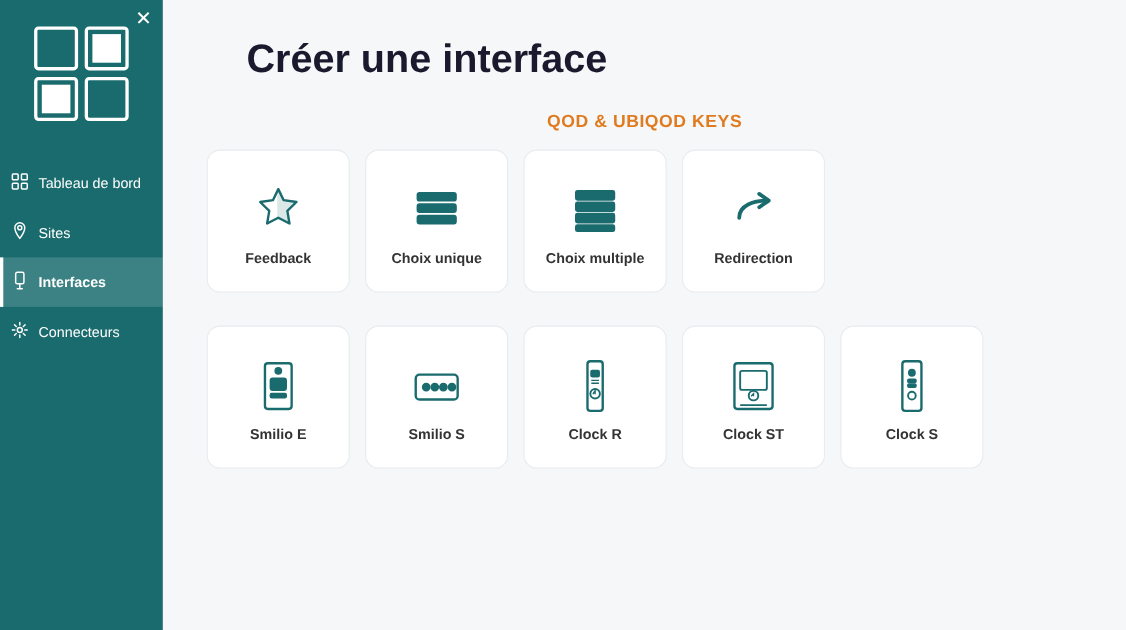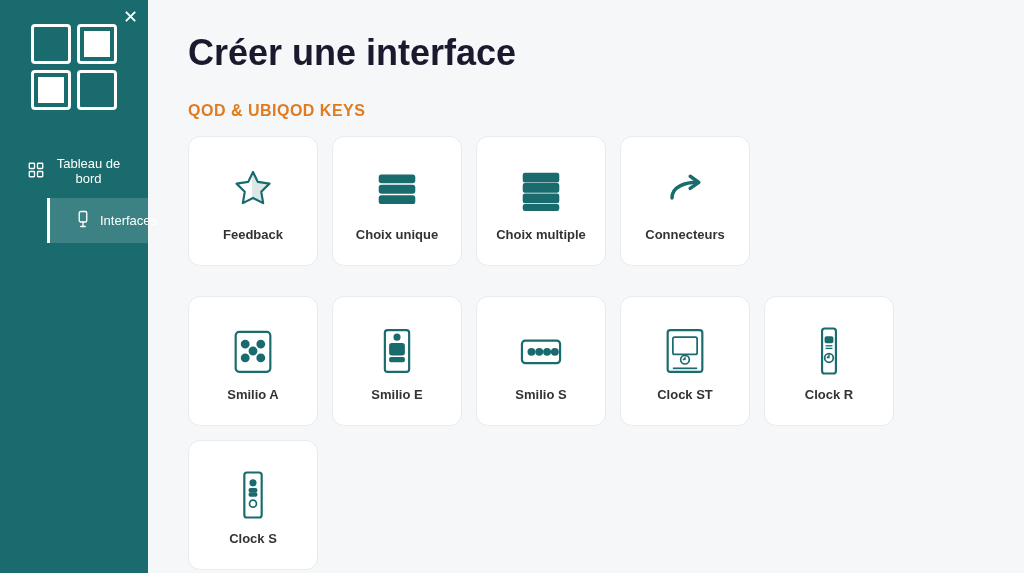--- a/index.html
+++ b/index.html
@@ -64,58 +64,59 @@
     .sidebar-nav {
       width: 100%;
       display: flex;
       flex-direction: column;
     }
 
     .sidebar-item {
       display: flex;
       align-items: center;
       gap: 8px;
-      padding: 12px 24px;
+      padding: 12px 6px;
       color: #fff;
       font-size: 13px;
       cursor: pointer;
       border-left: 3px solid transparent;
       transition: background 0.15s;
       text-align: center;
     }
 
     .sidebar-item.active {
       background: rgba(255,255,255,0.15);
       border-left: 3px solid #fff;
-      font-weight: 400;
-      margin-left: 47px;
+      font-weight: 700;
     }
 
     
     .main-content {
       flex: 1;
       background: #f5f7f8;
       padding: 32px 40px;
       overflow-y: auto;
     }
 
     .page-title {
       font-size: 36px;
       font-weight: 800;
       color: #1a1a2e;
       margin-bottom: 28px;
+      margin-left: 36px;
     }
 
     .section-title {
       font-size: 16px;
       font-weight: 700;
       color: #e07b20;
       text-transform: uppercase;
       letter-spacing: 0.5px;
       margin-bottom: 16px;
+      text-align: center;
     }
 
     .cards-row {
       display: flex;
       gap: 14px;
       flex-wrap: wrap;
       margin-bottom: 30px;
     }
 
     .card {
@@ -191,31 +192,50 @@
           <rect x="3" y="3" width="7" height="7" rx="1"></rect>
           <rect x="14" y="3" width="7" height="7" rx="1"></rect>
           <rect x="3" y="14" width="7" height="7" rx="1"></rect>
           <rect x="14" y="14" width="7" height="7" rx="1"></rect>
         </svg>
       </span>
       <span>Tableau de bord</span>
     </div>
 
 
+    <div class="sidebar-item">
+      <span class="sidebar-icon">
+        <svg viewBox="0 0 24 24" stroke="#fff" stroke-width="2" fill="none">
+          <path d="M12 2C8.69 2 6 4.69 6 8c0 5 6 13 6 13s6-8 6-13c0-3.31-2.69-6-6-6z" stroke-linejoin="round"></path>
+          <circle cx="12" cy="8" r="2.5"></circle>
+        </svg>
+      </span>
+      <span>Sites</span>
+    </div>
 
     <div class="sidebar-item active">
       <span class="sidebar-icon">
         <svg viewBox="0 0 24 24" stroke="#fff" stroke-width="2" fill="none">
           <rect x="7" y="2" width="10" height="14" rx="2"></rect>
           <path d="M12 16v6M9 22h6" stroke-linecap="round"></path>
         </svg>
       </span>
       <span>Interfaces</span>
     </div>
 
+    <div class="sidebar-item">
+      <span class="sidebar-icon">
+        <svg viewBox="0 0 24 24" stroke="#fff" stroke-width="2" fill="none">
+          <circle cx="12" cy="12" r="3"></circle>
+          <path d="M12 3v3M12 18v3M3 12h3M18 12h3" stroke-linecap="round"></path>
+          <path d="M5.6 5.6l2.1 2.1M16.3 16.3l2.1 2.1M18.4 5.6l-2.1 2.1M7.7 16.3l-2.1 2.1" stroke-linecap="round"></path>
+        </svg>
+      </span>
+      <span>Connecteurs</span>
+    </div>
 
   </nav>
 </aside>
 
 <main class="main-content">
 
   <h1 class="page-title">Créer une interface</h1>
 
   <div>
     <div class="section-title">QOD &amp; UBIQOD KEYS</div>
@@ -255,42 +275,29 @@
       </div>
 
 
       <div class="card">
         <div class="card-icon">
           <svg viewBox="0 0 60 60" fill="none" xmlns="http://www.w3.org/2000/svg">
             <path d="M15 38 C15 25 30 20 45 20" stroke="#1a6b6e" stroke-width="4" stroke-linecap="round" fill="none"></path>
             <path d="M36 13 L46 20 L36 27" stroke="#1a6b6e" stroke-width="4" stroke-linecap="round" stroke-linejoin="round" fill="none"></path>
           </svg>
         </div>
-        <span class="card-label">Connecteurs</span>
+        <span class="card-label">Redirection</span>
       </div>
 
     </div>
   </div>
 
   <div>
     <div class="cards-row">
 
-      <div class="card">
-        <div class="card-icon">
-          <svg viewBox="0 0 60 60" fill="none" xmlns="http://www.w3.org/2000/svg">
-            <rect x="10" y="8" width="40" height="46" rx="4" stroke="#1a6b6e" stroke-width="2.5"></rect>
-            <circle cx="21" cy="22" r="4" fill="#1a6b6e"></circle>
-            <circle cx="39" cy="22" r="4" fill="#1a6b6e"></circle>
-            <circle cx="21" cy="38" r="4" fill="#1a6b6e"></circle>
-            <circle cx="39" cy="38" r="4" fill="#1a6b6e"></circle>
-            <circle cx="30" cy="30" r="4" fill="#1a6b6e"></circle>
-          </svg>
-        </div>
-        <span class="card-label">Smilio A</span>
-      </div>
 
       <div class="card">
         <div class="card-icon">
           <svg viewBox="0 0 60 60" fill="none" xmlns="http://www.w3.org/2000/svg">
             <rect x="16" y="6" width="28" height="48" rx="3" stroke="#1a6b6e" stroke-width="2.5"></rect>
             <rect x="22" y="22" width="16" height="12" rx="2" fill="#1a6b6e"></rect>
             <rect x="22" y="38" width="16" height="4" rx="1" fill="#1a6b6e"></rect>
             <circle cx="30" cy="14" r="3" fill="#1a6b6e"></circle>
           </svg>
         </div>
@@ -301,52 +308,52 @@
         <div class="card-icon">
           <svg viewBox="0 0 60 60" fill="none" xmlns="http://www.w3.org/2000/svg">
             <rect x="8" y="18" width="44" height="26" rx="4" stroke="#1a6b6e" stroke-width="2.5"></rect>
             <circle cx="19" cy="31" r="3.5" fill="#1a6b6e"></circle>
             <circle cx="28" cy="31" r="3.5" fill="#1a6b6e"></circle>
             <circle cx="37" cy="31" r="3.5" fill="#1a6b6e"></circle>
             <circle cx="46" cy="31" r="3.5" fill="#1a6b6e"></circle>
           </svg>
         </div>
         <span class="card-label">Smilio S</span>
-      </div>
-
-      <div class="card">
-        <div class="card-icon">
-          <svg viewBox="0 0 60 60" fill="none" xmlns="http://www.w3.org/2000/svg">
-            <rect x="10" y="6" width="40" height="48" rx="3" stroke="#1a6b6e" stroke-width="2.5"></rect>
-            <rect x="16" y="14" width="28" height="20" rx="2" stroke="#1a6b6e" stroke-width="2"></rect>
-            <circle cx="30" cy="40" r="5" stroke="#1a6b6e" stroke-width="2"></circle>
-            <path d="M28 40 L30 38 L30 40" stroke="#1a6b6e" stroke-width="1.5" stroke-linecap="round"></path>
-            <line x1="16" y1="50" x2="44" y2="50" stroke="#1a6b6e" stroke-width="2"></line>
-          </svg>
-        </div>
-        <span class="card-label">Clock ST</span>
       </div>
 
       <div class="card">
         <div class="card-icon">
           <svg viewBox="0 0 60 60" fill="none" xmlns="http://www.w3.org/2000/svg">
             <rect x="22" y="4" width="16" height="52" rx="3" stroke="#1a6b6e" stroke-width="2.5"></rect>
             <circle cx="30" cy="38" r="5" stroke="#1a6b6e" stroke-width="2"></circle>
             <path d="M28 38 L30 35 L30 38" stroke="#1a6b6e" stroke-width="1.5" stroke-linecap="round"></path>
             <rect x="26" y="14" width="8" height="6" rx="1" fill="#1a6b6e"></rect>
             <line x1="26" y1="24" x2="34" y2="24" stroke="#1a6b6e" stroke-width="1.5"></line>
             <line x1="26" y1="27" x2="34" y2="27" stroke="#1a6b6e" stroke-width="1.5"></line>
           </svg>
         </div>
         <span class="card-label">Clock R</span>
       </div>
 
       <div class="card">
         <div class="card-icon">
           <svg viewBox="0 0 60 60" fill="none" xmlns="http://www.w3.org/2000/svg">
+            <rect x="10" y="6" width="40" height="48" rx="3" stroke="#1a6b6e" stroke-width="2.5"></rect>
+            <rect x="16" y="14" width="28" height="20" rx="2" stroke="#1a6b6e" stroke-width="2"></rect>
+            <circle cx="30" cy="40" r="5" stroke="#1a6b6e" stroke-width="2"></circle>
+            <path d="M28 40 L30 38 L30 40" stroke="#1a6b6e" stroke-width="1.5" stroke-linecap="round"></path>
+            <line x1="16" y1="50" x2="44" y2="50" stroke="#1a6b6e" stroke-width="2"></line>
+          </svg>
+        </div>
+        <span class="card-label">Clock ST</span>
+      </div>
+
+      <div class="card">
+        <div class="card-icon">
+          <svg viewBox="0 0 60 60" fill="none" xmlns="http://www.w3.org/2000/svg">
             <rect x="20" y="4" width="20" height="52" rx="3" stroke="#1a6b6e" stroke-width="2.5"></rect>
             <circle cx="30" cy="40" r="4" stroke="#1a6b6e" stroke-width="2"></circle>
             <circle cx="30" cy="16" r="3" fill="#1a6b6e"></circle>
             <rect x="26" y="23" width="8" height="3" rx="1" fill="#1a6b6e"></rect>
             <rect x="26" y="28" width="8" height="3" rx="1" fill="#1a6b6e"></rect>
           </svg>
         </div>
         <span class="card-label">Clock S</span>
       </div>
 

